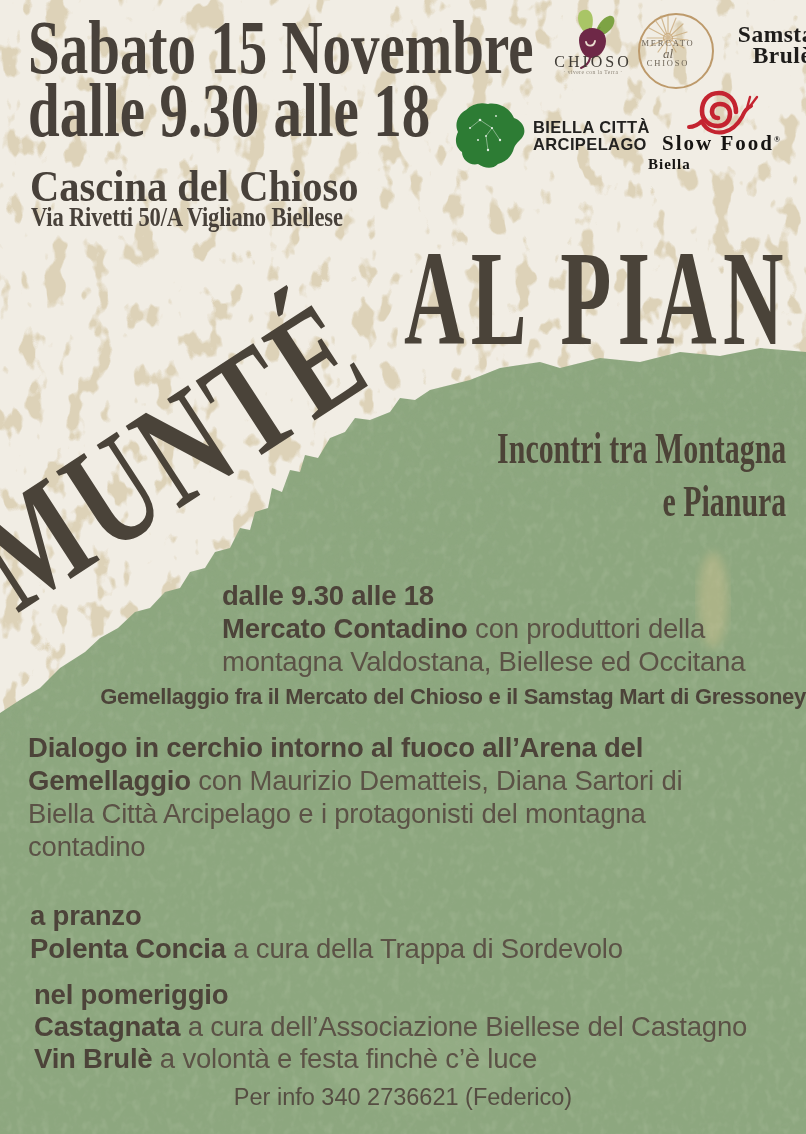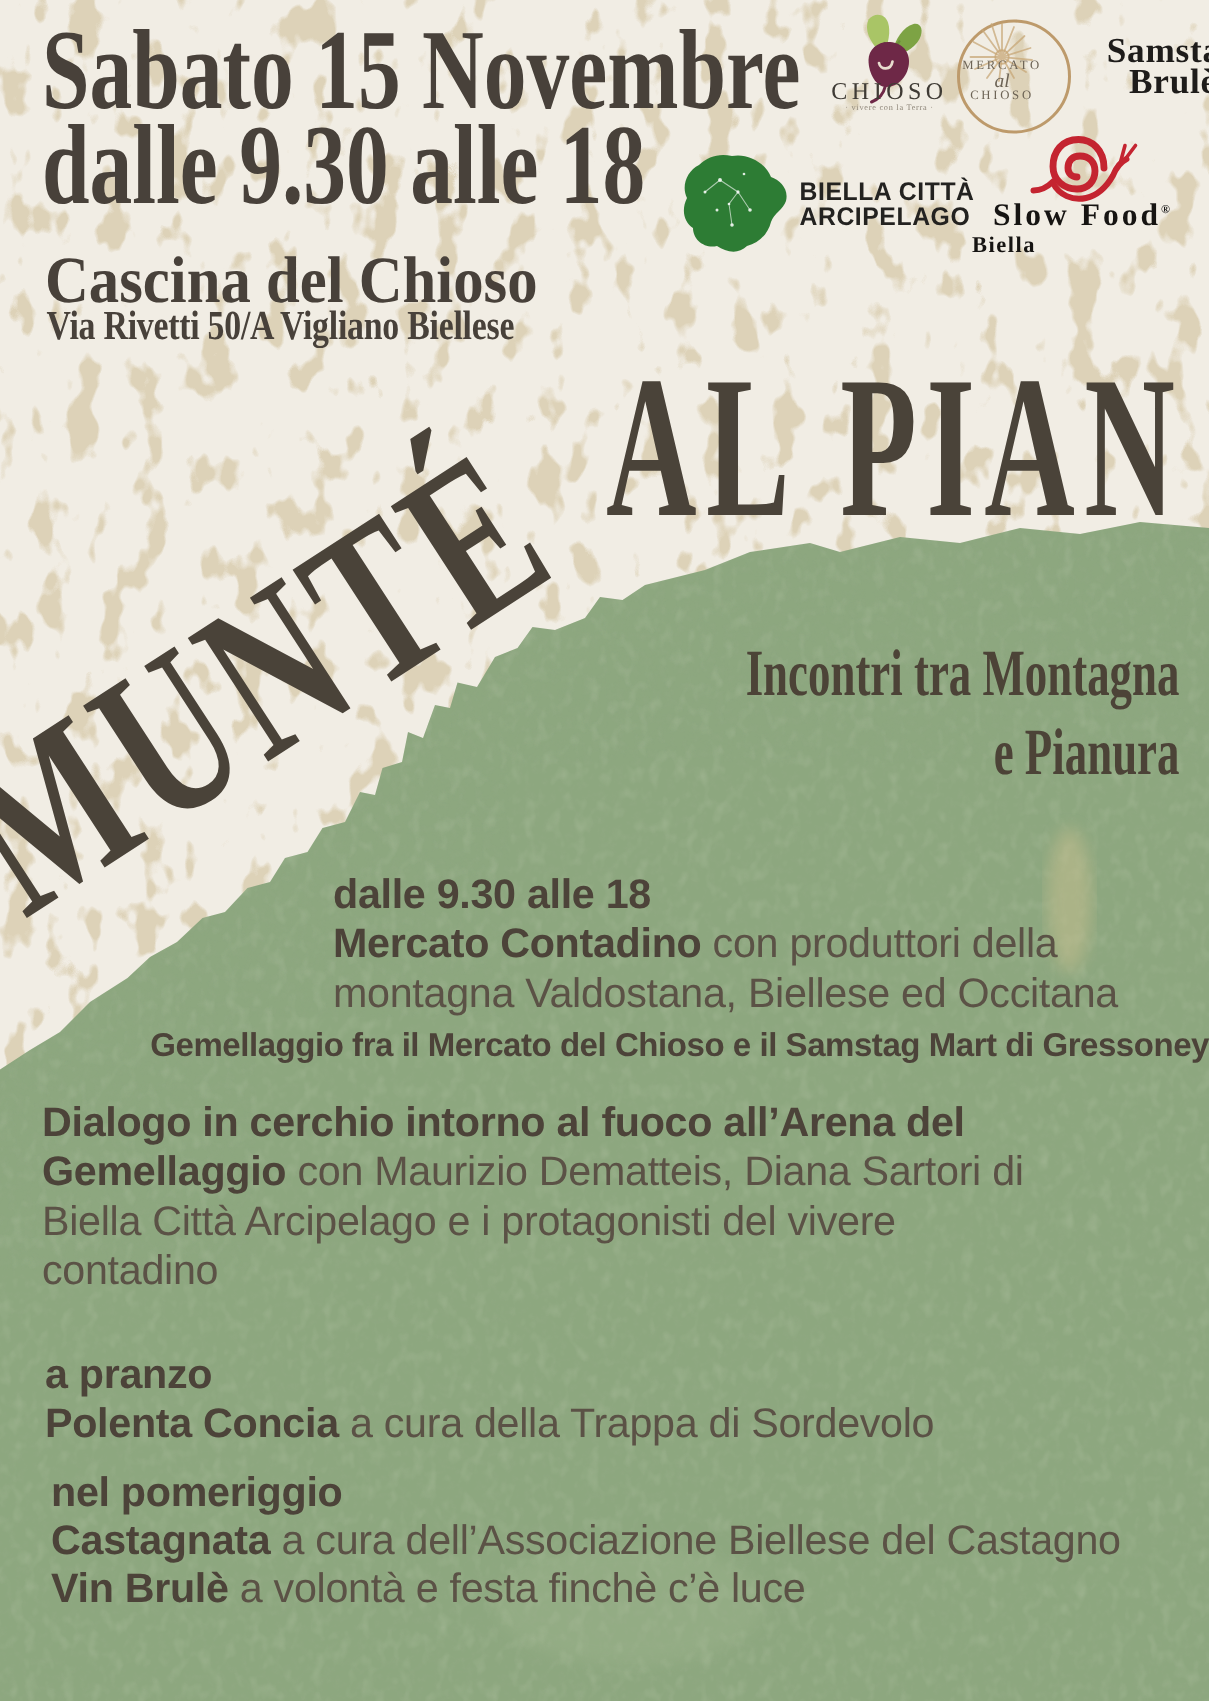--- a/index.html
+++ b/index.html
@@ -183,29 +183,30 @@
     <div class="b">dalle 9.30 alle 18</div>
     <div><span class="b">Mercato Contadino</span><span> con produttori della</span></div>
     <div>montagna Valdostana, Biellese ed Occitana</div>
   </div>
 
   <div class="abs sans b gem-line" style="top:686px;">Gemellaggio fra il Mercato del Chioso e il Samstag Mart di Gressoney</div>
 
   <div class="abs sans body-block" style="left:28px;top:731px;">
     <div class="b">Dialogo in cerchio intorno al fuoco all’Arena del</div>
     <div><span class="b">Gemellaggio</span><span> con Maurizio Dematteis, Diana Sartori di</span></div>
-    <div>Biella Città Arcipelago e i protagonisti del vivere</div>
+    <div>Biella Città Arcipelago e i protagonisti del montagna</div>
     <div>contadino</div>
   </div>
 
   <div class="abs sans body-block" style="left:30px;top:899px;">
     <div class="b">a pranzo</div>
     <div><span class="b">Polenta Concia</span><span> a cura della Trappa di Sordevolo</span></div>
   </div>
 
   <div class="abs sans body-block" style="left:34px;top:979px;line-height:32px;">
     <div class="b">nel pomeriggio</div>
     <div><span class="b">Castagnata</span><span> a cura dell’Associazione Biellese del Castagno</span></div>
     <div><span class="b">Vin Brulè</span><span> a volontà e festa finchè c’è luce</span></div>
   </div>
 
+  <div class="abs sans footer-line" style="top:1086px;">Per info 340 2736621 (Federico)</div>
 
 </div>
 
 </body></html>

